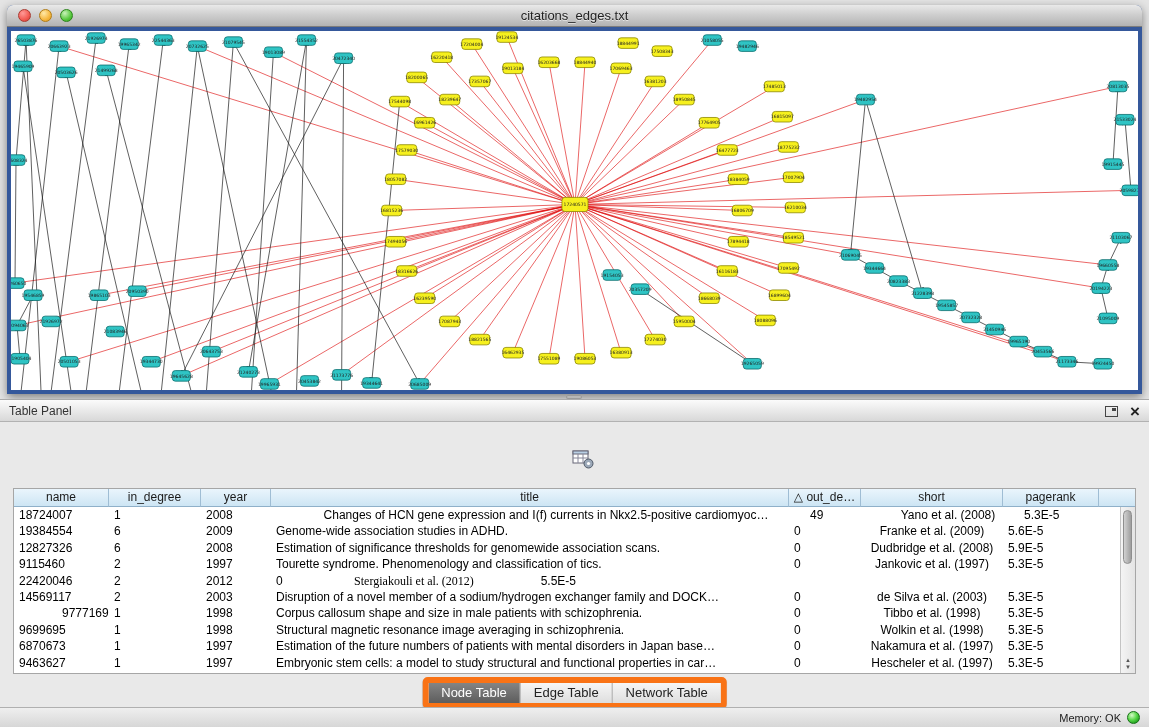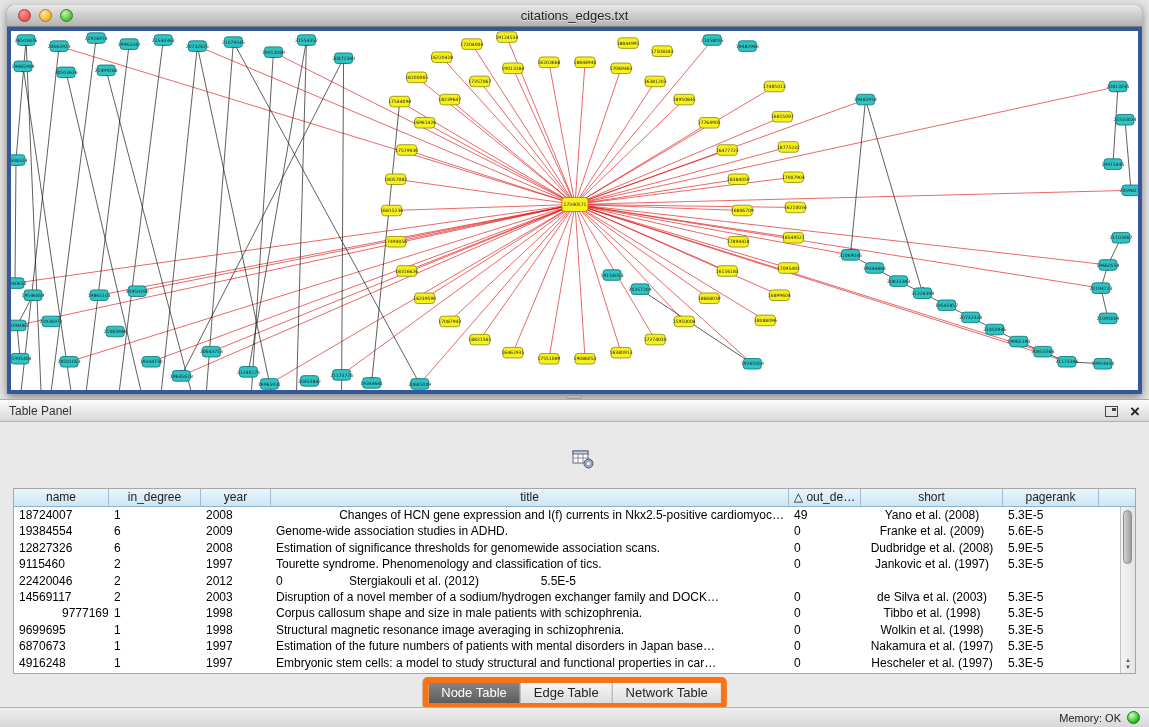--- a/index.html
+++ b/index.html
@@ -731,21 +731,21 @@
           <div class="th" style="width: 72px;">△ out_de…</div>
           <div class="th" style="width: 142px;">short</div>
           <div class="th" style="width: 96px;">pagerank</div>
           <div class="th fill"></div>
         </div>
       <div class="t-body">
           <div class="tr">
             <div class="td" style="width: 95px; text-align: left;">18724007</div>
             <div class="td" style="width: 92px; text-align: left;">1</div>
             <div class="td" style="width: 70px; text-align: left;">2008</div>
-            <div class="td" style="width: 518px; text-align: right;">Changes of HCN gene expression and I(f) currents in Nkx2.5-positive cardiomyoc…</div>
+            <div class="td" style="width: 518px; text-align: center; margin-left: 16px;">Changes of HCN gene expression and I(f) currents in Nkx2.5-positive cardiomyoc…</div>
             <div class="td" style="width: 72px; text-align: left;">49</div>
             <div class="td" style="width: 142px; text-align: center;">Yano et al. (2008)</div>
             <div class="td" style="width: 96px; text-align: left;">5.3E-5</div>
           </div>
           <div class="tr">
             <div class="td" style="width: 95px; text-align: left;">19384554</div>
             <div class="td" style="width: 92px; text-align: left;">6</div>
             <div class="td" style="width: 70px; text-align: left;">2009</div>
             <div class="td" style="width: 518px; text-align: left;">Genome-wide association studies in ADHD.</div>
             <div class="td" style="width: 72px; text-align: left;">0</div>
@@ -768,21 +768,21 @@
             <div class="td" style="width: 518px; text-align: left;">Tourette syndrome. Phenomenology and classification of tics.</div>
             <div class="td" style="width: 72px; text-align: left;">0</div>
             <div class="td" style="width: 142px; text-align: center;">Jankovic et al. (1997)</div>
             <div class="td" style="width: 96px; text-align: left;">5.3E-5</div>
           </div>
           <div class="tr">
             <div class="td" style="width: 95px; text-align: left;">22420046</div>
             <div class="td" style="width: 92px; text-align: left;">2</div>
             <div class="td" style="width: 70px; text-align: left;">2012</div>
             <div class="td" style="width: 72px; text-align: left;">0</div>
-            <div class="td" style="width: 142px; text-align: center;">Stergiakouli et al. (2012)</div>
+            <div class="td" style="width: 142px; text-align: center; font-family: Liberation Serif, serif;">Stergiakouli et al. (2012)</div>
             <div class="td" style="width: 96px; text-align: right;">5.5E-5</div>
           </div>
           <div class="tr">
             <div class="td" style="width: 95px; text-align: left;">14569117</div>
             <div class="td" style="width: 92px; text-align: left;">2</div>
             <div class="td" style="width: 70px; text-align: left;">2003</div>
             <div class="td" style="width: 518px; text-align: left;">Disruption of a novel member of a sodium/hydrogen exchanger family and DOCK…</div>
             <div class="td" style="width: 72px; text-align: left;">0</div>
             <div class="td" style="width: 142px; text-align: center;">de Silva et al. (2003)</div>
             <div class="td" style="width: 96px; text-align: left;">5.3E-5</div>
@@ -808,21 +808,21 @@
           <div class="tr">
             <div class="td" style="width: 95px; text-align: left;">6870673</div>
             <div class="td" style="width: 92px; text-align: left;">1</div>
             <div class="td" style="width: 70px; text-align: left;">1997</div>
             <div class="td" style="width: 518px; text-align: left;">Estimation of the future numbers of patients with mental disorders in Japan base…</div>
             <div class="td" style="width: 72px; text-align: left;">0</div>
             <div class="td" style="width: 142px; text-align: center;">Nakamura et al. (1997)</div>
             <div class="td" style="width: 96px; text-align: left;">5.3E-5</div>
           </div>
           <div class="tr">
-            <div class="td" style="width: 95px; text-align: left;">4916248</div>
+            <div class="td" style="width: 95px; text-align: left;">9463627</div>
             <div class="td" style="width: 92px; text-align: left;">1</div>
             <div class="td" style="width: 70px; text-align: left;">1997</div>
             <div class="td" style="width: 518px; text-align: left;">Embryonic stem cells: a model to study structural and functional properties in car…</div>
             <div class="td" style="width: 72px; text-align: left;">0</div>
             <div class="td" style="width: 142px; text-align: center;">Hescheler et al. (1997)</div>
             <div class="td" style="width: 96px; text-align: left;">5.3E-5</div>
           </div>
         </div>
       <div class="t-scroll">
         <div class="t-thumb"></div>

